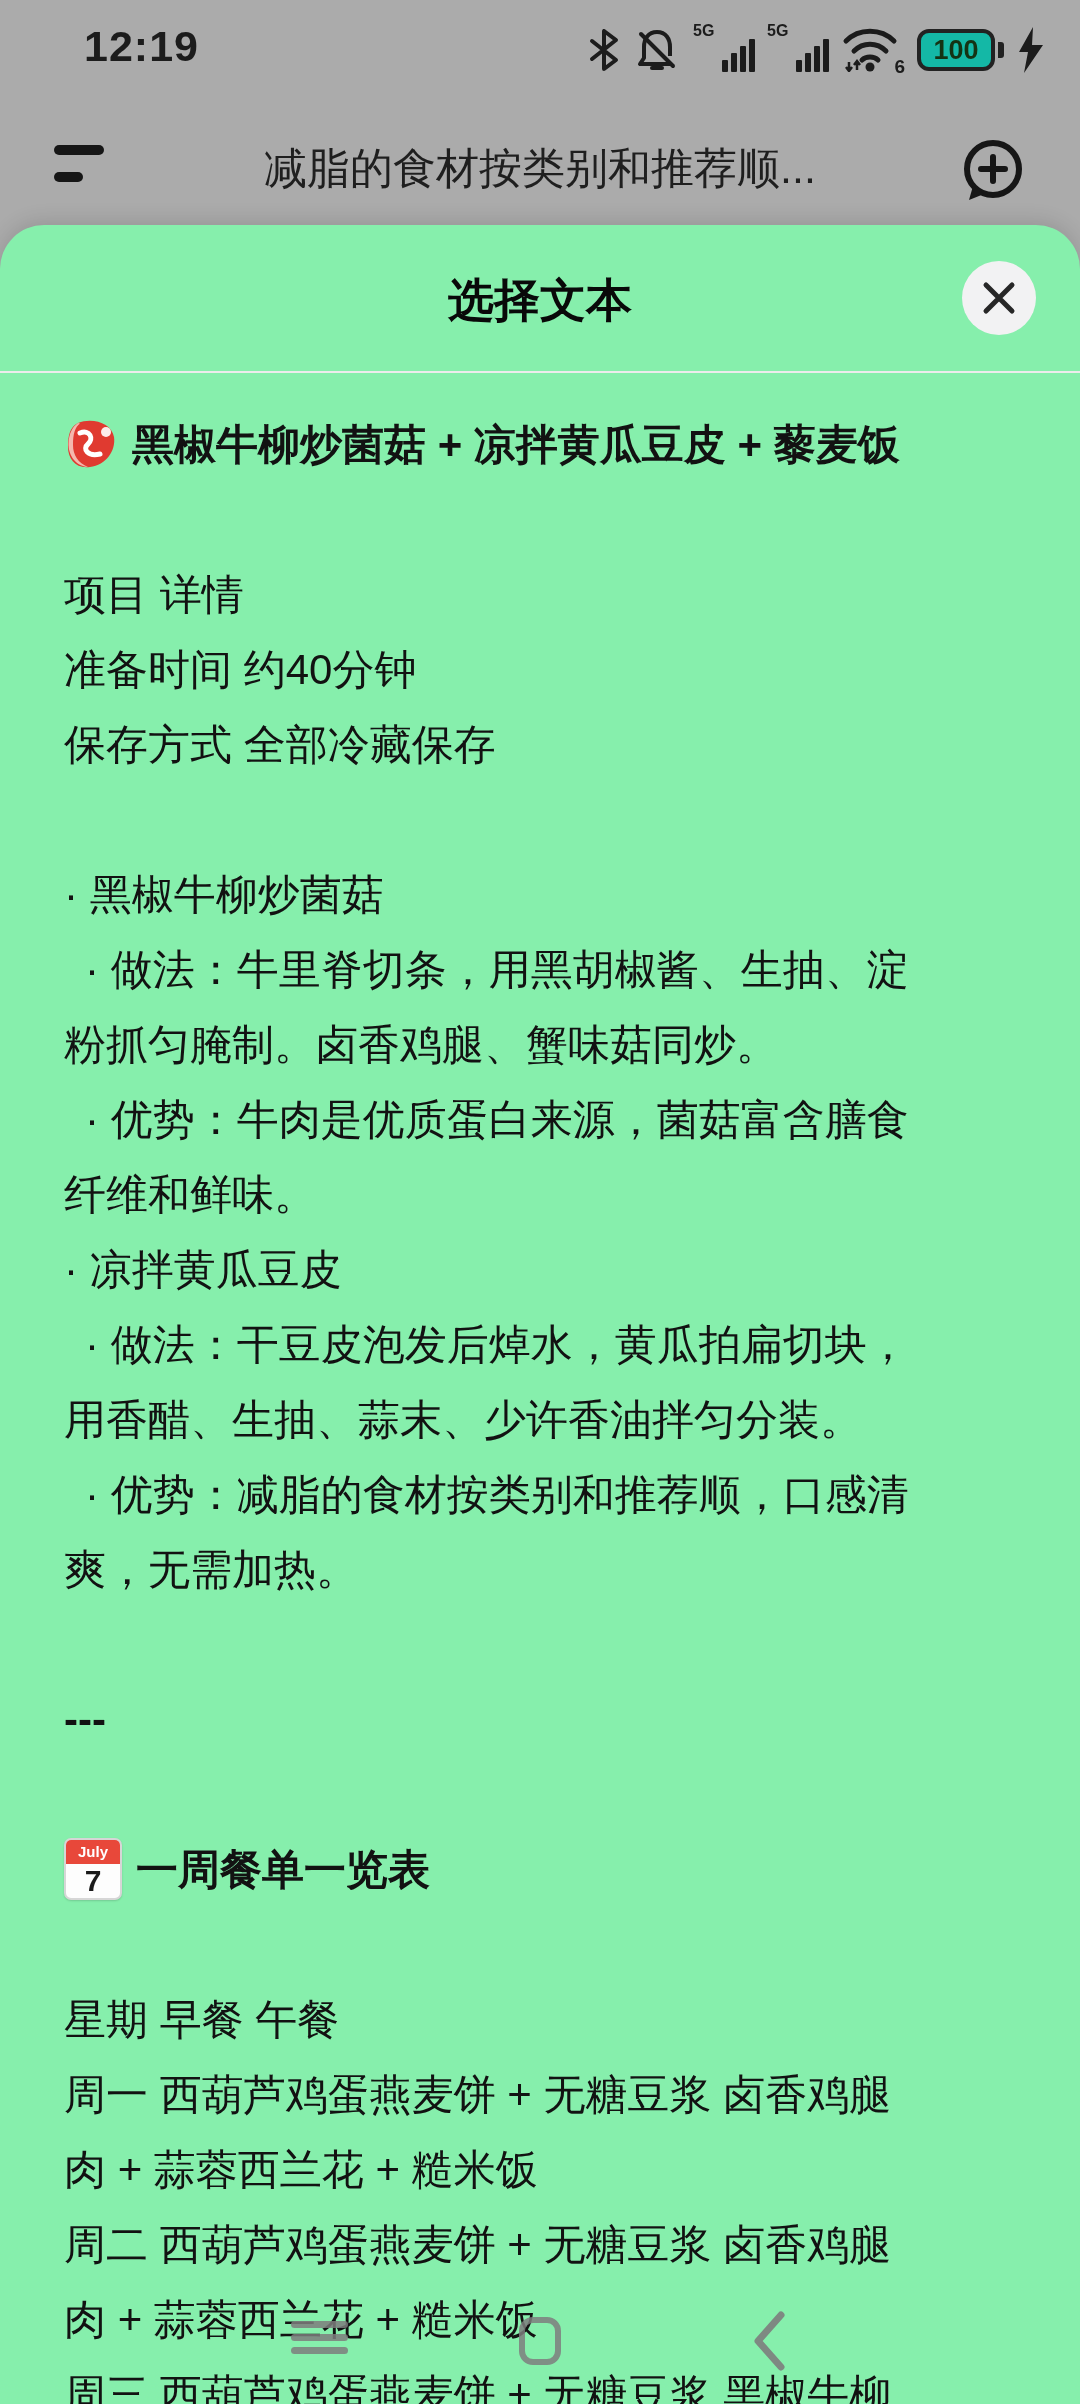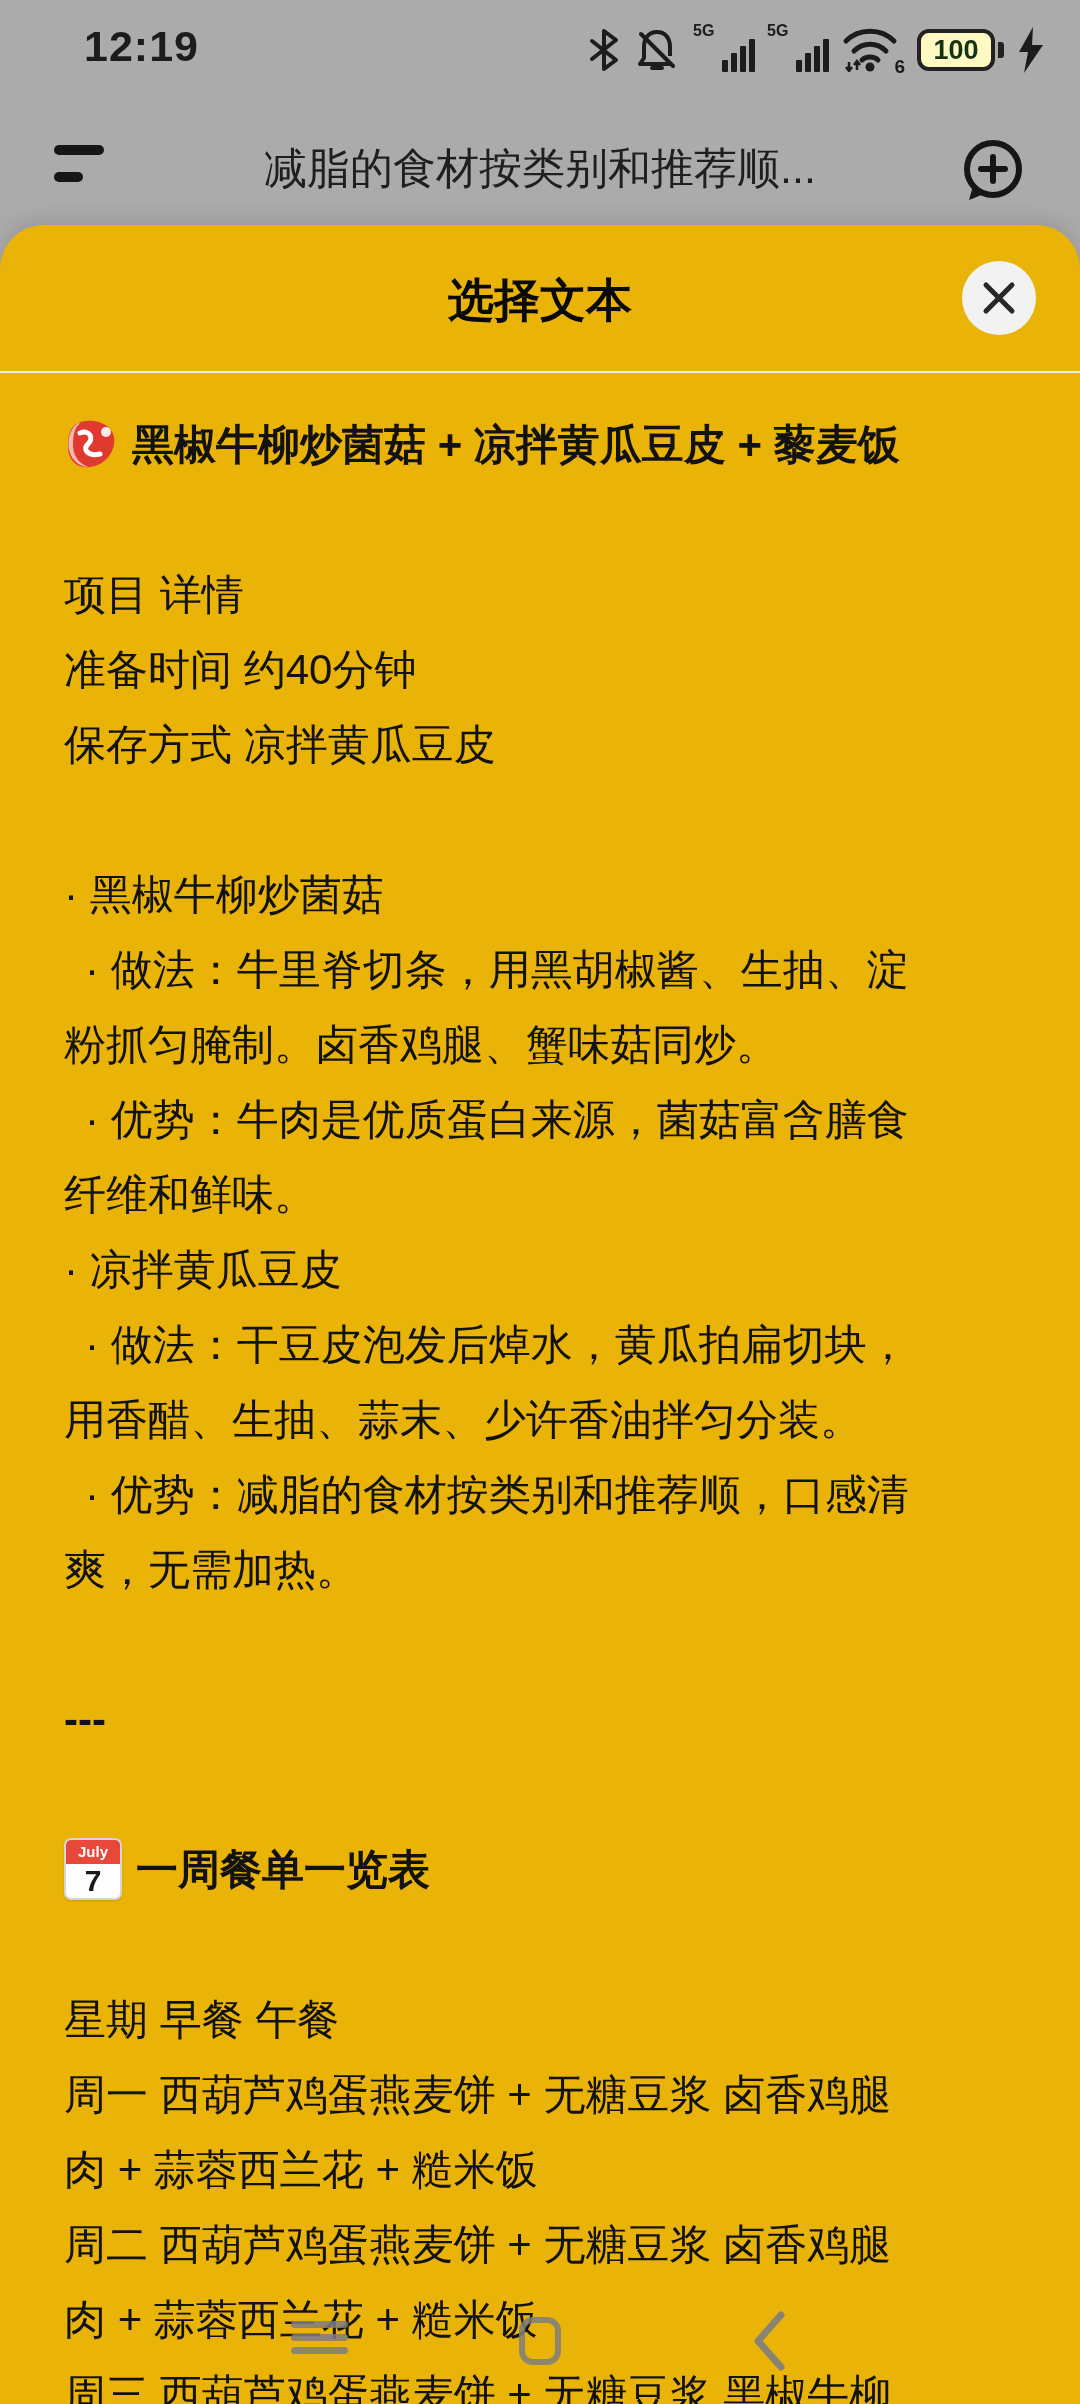--- a/index.html
+++ b/index.html
@@ -11,33 +11,33 @@
     -webkit-font-smoothing:antialiased;
   }
   
   .status-bar { position:absolute; top:0; left:0; right:0; height:100px; }
   .time { position:absolute; left:84px; top:22px; font-size:43px; font-weight:600; color:#1c1c1c; letter-spacing:1px; }
   .status-icons { position:absolute; right:34px; top:18px; height:64px; display:flex; align-items:center; gap:12px; }
   .sig-group { position:relative; width:62px; height:56px; }
   .sig-label { position:absolute; left:0; top:0; font-size:16px; font-weight:700; color:#1c1c1c; }
   .sig-bars { position:absolute; right:0; bottom:6px; display:flex; align-items:flex-end; gap:3px; }
   .sig-bars i { display:block; width:6px; background:#1c1c1c; border-radius:1px; }
-  .battery { position:relative; width:78px; height:42px; border:4px solid #222; border-radius:12px; background:#fef9c3; display:flex; align-items:center; justify-content:center; }
+  .battery { position:relative; width:78px; height:42px; border:4px solid #222; border-radius:12px; background:#14b8a6; display:flex; align-items:center; justify-content:center; }
   .battery span { font-size:27px; font-weight:700; color:#143314; }
   .battery-nub { width:6px; height:16px; background:#222; border-radius:0 3px 3px 0; margin-left:3px; }
   
   .app-header { position:absolute; top:126px; left:0; right:0; height:84px; }
   .menu-icon { position:absolute; left:54px; top:16px; width:52px; height:44px; }
   .menu-icon i { position:absolute; left:0; height:10px; background:#161616; border-radius:5px; }
   .menu-icon i:nth-child(1) { top:3px; width:50px; }
   .menu-icon i:nth-child(2) { top:30px; width:29px; }
   .header-title { position:absolute; left:140px; right:140px; top:0; height:84px; line-height:84px; text-align:center; font-size:43px; font-weight:500; color:#1f1f1f; white-space:nowrap; overflow:hidden; }
   .new-chat { position:absolute; right:48px; top:6px; width:80px; height:80px; display:flex; align-items:center; justify-content:center; }
   
-  .modal { position:absolute; top:225px; left:0; right:0; bottom:0; background:#eab308; border-radius:44px 44px 0 0; box-shadow:0 -4px 20px rgba(0,0,0,.12); }
+  .modal { position:absolute; top:225px; left:0; right:0; bottom:0; background:#86efac; border-radius:44px 44px 0 0; box-shadow:0 -4px 20px rgba(0,0,0,.12); }
   .modal-header { position:relative; height:146px; }
   .modal-title { position:absolute; left:0; right:0; top:0; height:146px; line-height:150px; text-align:center; font-size:46px; font-weight:700; color:#090909; }
   .close-btn { position:absolute; right:44px; top:36px; width:74px; height:74px; border-radius:50%; background:#f2f2f3; display:flex; align-items:center; justify-content:center; }
   .divider { position:absolute; top:146px; left:0; right:0; height:2px; background:#ececec; }
   
   .content { position:absolute; top:182px; left:64px; right:20px; }
   .line { height:75px; line-height:75px; font-size:42px; color:#121212; white-space:pre; overflow:visible; }
   .line.bold { font-weight:700; }
   .inline-emoji { display:inline-block; vertical-align:middle; margin:-8px 14px 0 0; }
   
@@ -135,21 +135,21 @@
   <div class="content">
       <div class="line bold"><svg class="inline-emoji" width="54" height="54" viewBox="0 0 54 54">
     <path d="M14 6 C28 0 48 6 50 20 C52 34 42 48 26 50 C12 52 4 42 4 30 C4 18 6 10 14 6 Z" fill="#e03a30"></path>
     <path d="M14 6 C8 10 5 17 4.5 26 C4 36 10 49 24 50 C14 46 9 38 9 28 C9 17 11 10 16 6.5 Z" fill="#f4b8ae"></path>
     <path d="M16 16 C26 12 30 22 24 27 C18 32 24 40 36 37" fill="none" stroke="#ffffff" stroke-width="5" stroke-linecap="round"></path>
     <circle cx="42" cy="15" r="5" fill="#ffffff" opacity=".9"></circle>
   </svg><span>黑椒牛柳炒菌菇 + 凉拌黄瓜豆皮 + 藜麦饭</span></div>
       <div class="line"><span></span></div>
       <div class="line"><span>项目 详情</span></div>
       <div class="line"><span>准备时间 约40分钟</span></div>
-      <div class="line"><span>保存方式 凉拌黄瓜豆皮</span></div>
+      <div class="line"><span>保存方式 全部冷藏保存</span></div>
       <div class="line"><span></span></div>
       <div class="line"><span>· 黑椒牛柳炒菌菇</span></div>
       <div class="line"><span> · 做法：牛里脊切条，用黑胡椒酱、生抽、淀</span></div>
       <div class="line"><span>粉抓匀腌制。卤香鸡腿、蟹味菇同炒。</span></div>
       <div class="line"><span> · 优势：牛肉是优质蛋白来源，菌菇富含膳食</span></div>
       <div class="line"><span>纤维和鲜味。</span></div>
       <div class="line"><span>· 凉拌黄瓜豆皮</span></div>
       <div class="line"><span> · 做法：干豆皮泡发后焯水，黄瓜拍扁切块，</span></div>
       <div class="line"><span>用香醋、生抽、蒜末、少许香油拌匀分装。</span></div>
       <div class="line"><span> · 优势：减脂的食材按类别和推荐顺，口感清</span></div>

